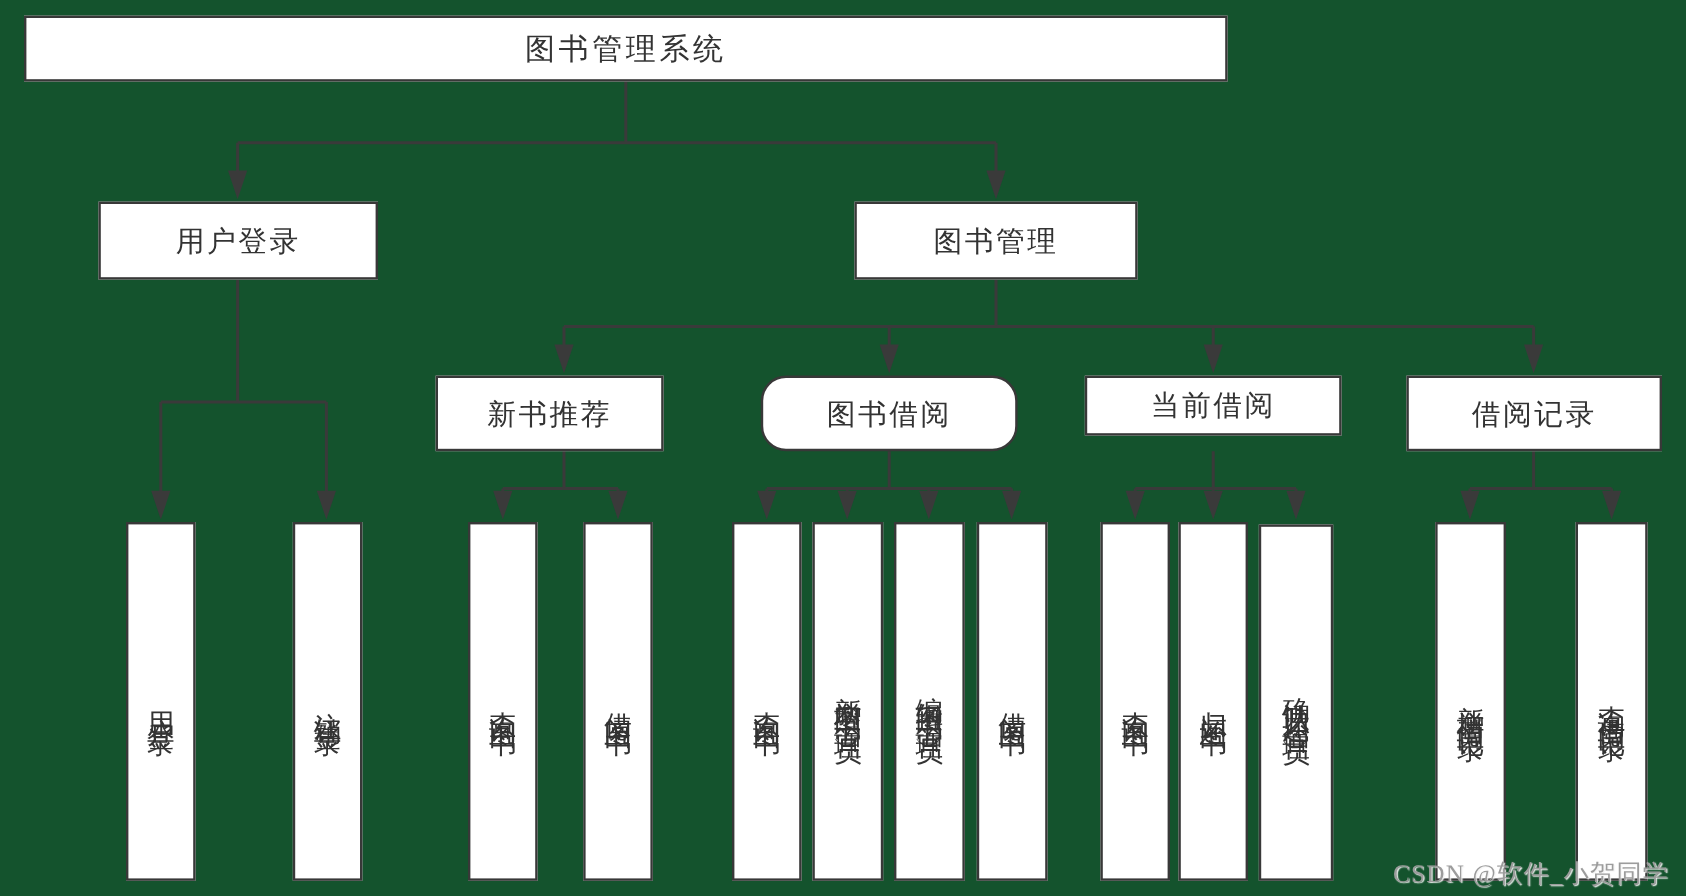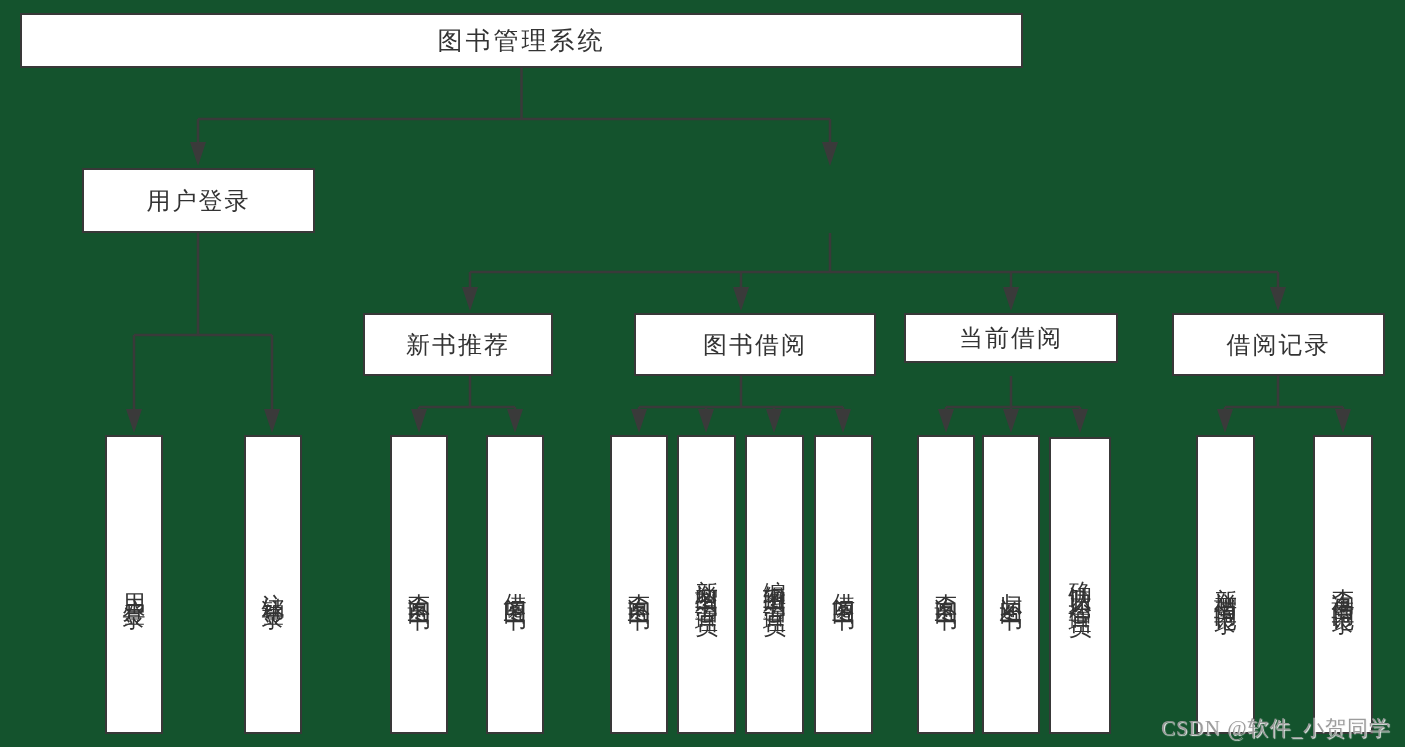--- a/index.html
+++ b/index.html
@@ -83,23 +83,24 @@
       <polygon points="1003,409 1019,409 1011,433"></polygon>
       <polygon points="1072,409 1088,409 1080,433"></polygon>
       <polygon points="1217,409 1233,409 1225,433"></polygon>
       <polygon points="1335,409 1351,409 1343,433"></polygon>
     </g>
   </svg>
 
   <div class="box root-label" style="left:20px; top:13px; width:1003px; height:55px;">图书管理系统</div>
 
   <div class="box hlabel" style="left:82px; top:168px; width:233px; height:65px;">用户登录</div>
+  <div class="box hlabel" style="left:712px; top:168px; width:236px; height:65px;">图书管理</div>
 
   <div class="box hlabel" style="left:363px; top:313px; width:190px; height:63px;">新书推荐</div>
-  <div class="box hlabel" style="left:634px; top:313px; width:242px; height:63px;">图书借阅</div>
+  <div class="box hlabel" style="left:634px; top:313px; width:214px; height:63px;border-radius:21px;">图书借阅</div>
   <div class="box hlabel" style="left:904px; top:313px; width:214px; height:50px;">当前借阅</div>
   <div class="box hlabel" style="left:1172px; top:313px; width:213px; height:63px;">借阅记录</div>
 
   <div class="box vbox" style="left:105px; top:435px; width:58px; height:299px;">用户登录</div>
   <div class="box vbox" style="left:244px; top:435px; width:58px; height:299px;">注销登录</div>
 
   <div class="box vbox" style="left:390px; top:435px; width:58px; height:299px;">查询图书</div>
   <div class="box vbox" style="left:486px; top:435px; width:58px; height:299px;">借阅图书</div>
 
   <div class="box vbox" style="left:610px; top:435px; width:58px; height:299px;">查询图书</div>

